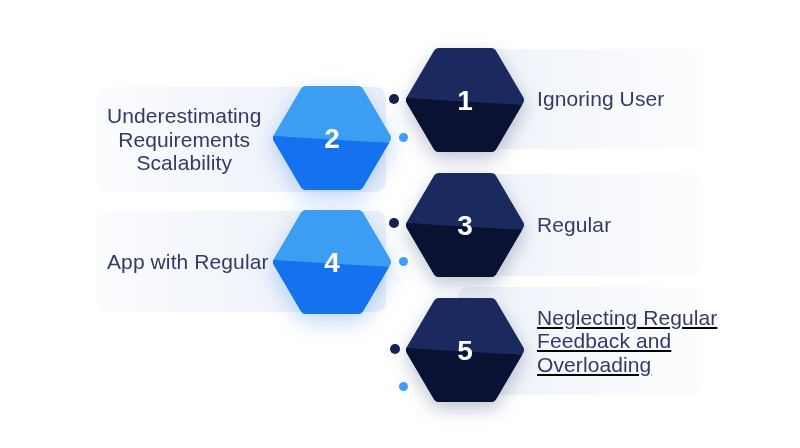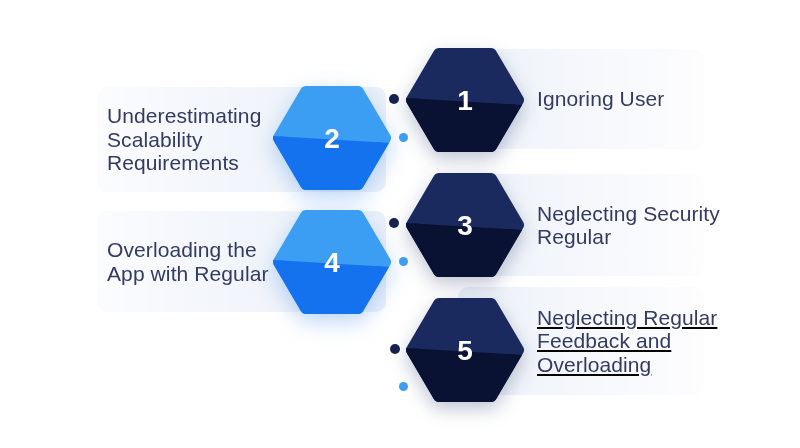--- a/index.html
+++ b/index.html
@@ -5,21 +5,21 @@
   html,body{margin:0;padding:0;background:#ffffff;}
   .stage{
     position:relative;width:800px;height:448px;background:#ffffff;
     overflow:hidden;font-family:"Liberation Sans",sans-serif;
   }
   .card{
     position:absolute;border-radius:10px;display:flex;align-items:center;
     z-index:1;
   }
   .card.right{background:linear-gradient(90deg,#ecf1f8 0%,#f6f8fc 55%,#fdfdfe 100%);}
-  .card.left{background:linear-gradient(270deg,#ecf1f8 0%,#f3f6fb 60%,#fbfcfe 100%);}
+  .card.left{background:linear-gradient(270deg,#ecf1f8 0%,#f3f6fb 60%,#fbfcfe 100%);text-align:center;}
   .label{
     font-size:21px;line-height:23.5px;color:#333a64;letter-spacing:0.1px;
   }
   .label .line{white-space:nowrap;}
   .hexwrap{
     position:absolute;width:118px;height:106px;z-index:2;
     display:flex;align-items:center;justify-content:center;
   }
   .hexwrap.dark{filter:drop-shadow(0 7px 9px rgba(25,45,95,0.28));}
   .hexwrap.blue{filter:drop-shadow(0 7px 11px rgba(40,120,235,0.32));}
@@ -49,61 +49,59 @@
         <path d="M6 53 L33 7 L85 7 L112 53 L85 99 L33 99 Z" fill="#1b2a5e" stroke="#1b2a5e" stroke-width="12" stroke-linejoin="round"></path>
         <g clip-path="url(#cut0)">
           <path d="M6 53 L33 7 L85 7 L112 53 L85 99 L33 99 Z" fill="#0a1233" stroke="#0a1233" stroke-width="12" stroke-linejoin="round"></path>
         </g>
       </svg>
       <span class="hexnum">1</span>
     </div>
     <div class="card left" style="left:97px;top:87px;width:289px;height:105px;padding-left:10px;box-sizing:border-box;">
       <div class="label">
         <div class="line">Underestimating</div>
+        <div class="line">Requirements</div>
         <div class="line">Scalability</div>
-        <div class="line">Requirements</div>
       </div>
     </div>
     <div class="hexwrap blue" style="left:273px;top:85px;">
       <svg viewBox="0 0 118 106">
         <defs>
           <clipPath id="cut1">
             <polygon points="0,51 118,58 118,110 0,110"></polygon>
           </clipPath>
         </defs>
         <path d="M6 53 L33 7 L85 7 L112 53 L85 99 L33 99 Z" fill="#3b9ef2" stroke="#3b9ef2" stroke-width="12" stroke-linejoin="round"></path>
         <g clip-path="url(#cut1)">
           <path d="M6 53 L33 7 L85 7 L112 53 L85 99 L33 99 Z" fill="#1472ee" stroke="#1472ee" stroke-width="12" stroke-linejoin="round"></path>
         </g>
       </svg>
       <span class="hexnum">2</span>
     </div>
     <div class="card right" style="left:458px;top:174px;width:246px;height:102px;padding-left:79px;box-sizing:border-box;">
       <div class="label">
-        <div class="line">Neglecting Security</div>
         <div class="line">Regular</div>
       </div>
     </div>
     <div class="hexwrap dark" style="left:406px;top:172px;">
       <svg viewBox="0 0 118 106">
         <defs>
           <clipPath id="cut2">
             <polygon points="0,51 118,58 118,110 0,110"></polygon>
           </clipPath>
         </defs>
         <path d="M6 53 L33 7 L85 7 L112 53 L85 99 L33 99 Z" fill="#1b2a5e" stroke="#1b2a5e" stroke-width="12" stroke-linejoin="round"></path>
         <g clip-path="url(#cut2)">
           <path d="M6 53 L33 7 L85 7 L112 53 L85 99 L33 99 Z" fill="#0a1233" stroke="#0a1233" stroke-width="12" stroke-linejoin="round"></path>
         </g>
       </svg>
       <span class="hexnum">3</span>
     </div>
     <div class="card left" style="left:97px;top:211px;width:289px;height:101px;padding-left:10px;box-sizing:border-box;">
       <div class="label">
-        <div class="line">Overloading the</div>
         <div class="line">App with Regular</div>
       </div>
     </div>
     <div class="hexwrap blue" style="left:273px;top:209px;">
       <svg viewBox="0 0 118 106">
         <defs>
           <clipPath id="cut3">
             <polygon points="0,51 118,58 118,110 0,110"></polygon>
           </clipPath>
         </defs>

